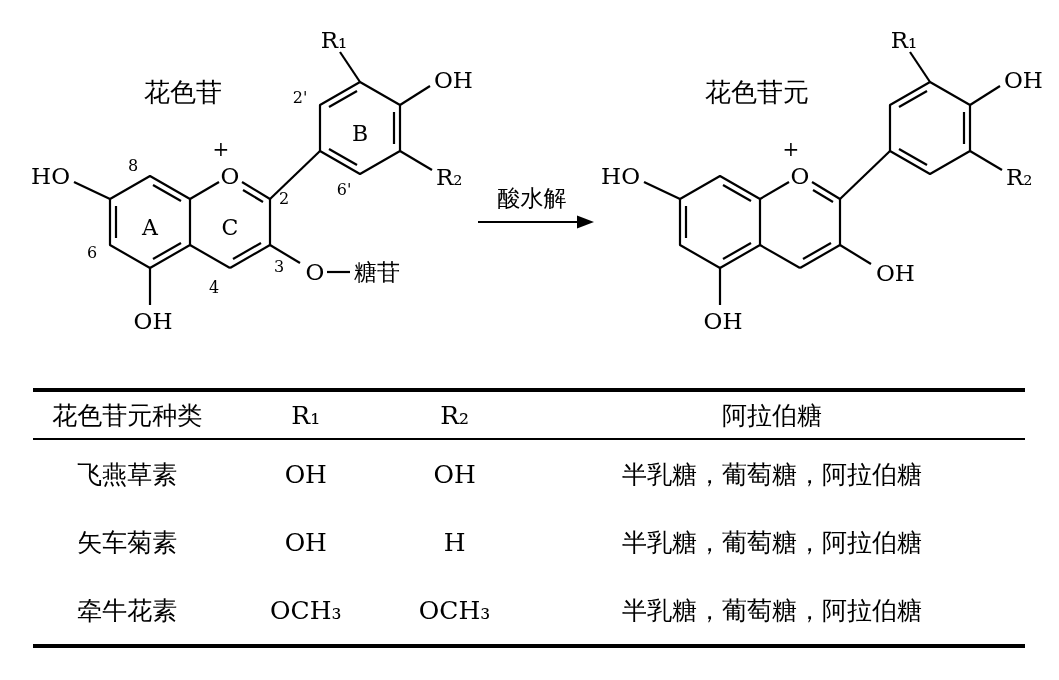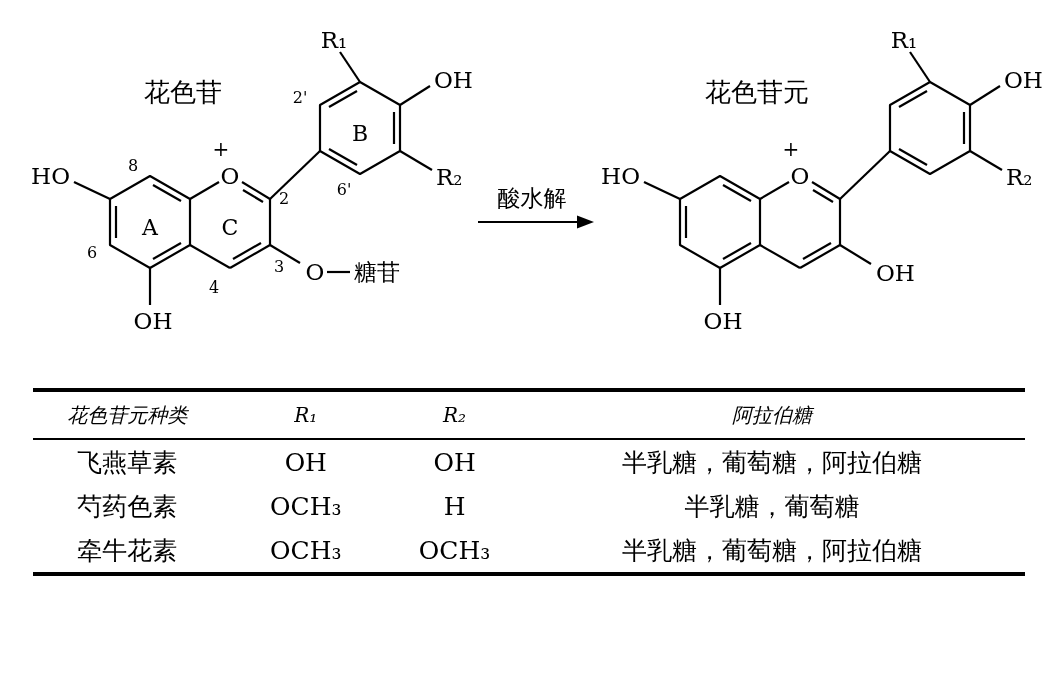--- a/index.html
+++ b/index.html
@@ -10,23 +10,23 @@
   .bond{stroke:#000;stroke-width:2.2;fill:none;stroke-linejoin:round;stroke-linecap:butt;}
   .atom{font-size:23px;}
   .num{font-size:16px;}
   .ringletter{font-size:22px;}
   .stitle{font-size:26px;}
   .plus{font-size:20px;}
   .cjk{font-size:23px;}
   .arrowlabel{font-size:23px;}
   .anthocyanin-table{position:absolute;left:33px;top:388px;width:992px;
         border-collapse:collapse;border-top:4px solid #000;border-bottom:4px solid #000;}
-  .anthocyanin-table th{font-weight:normal;font-size:20px;height:46px;text-align:center;
-        border-bottom:2px solid #000;padding:0 4px;font-style:italic;}
-  .anthocyanin-table td{font-size:25px;height:44px;text-align:center;padding:0 4px;}
+  .anthocyanin-table th{font-weight:normal;font-size:25px;height:46px;text-align:center;
+        border-bottom:2px solid #000;padding:0 4px;}
+  .anthocyanin-table td{font-size:25px;height:44px;text-align:center;padding:12px 4px;}
   .col1{width:19%;} .col2{width:17%;} .col3{width:13%;} .col4{width:51%;}
 </style>
 </head>
 <body>
 
 <div class="page">
 
   <svg width="1059" height="378" viewBox="0 0 1059 378">
 
     <g>
@@ -152,24 +152,24 @@
       </tr>
     </thead>
     <tbody>
       <tr>
         <td>飞燕草素</td>
         <td>OH</td>
         <td>OH</td>
         <td>半乳糖，葡萄糖，阿拉伯糖</td>
       </tr>
       <tr>
-        <td>芍药色素</td>
-        <td>OCH₃</td>
+        <td>矢车菊素</td>
+        <td>OH</td>
         <td>H</td>
-        <td>半乳糖，葡萄糖</td>
+        <td>半乳糖，葡萄糖，阿拉伯糖</td>
       </tr>
       <tr>
         <td>牵牛花素</td>
         <td>OCH₃</td>
         <td>OCH₃</td>
         <td>半乳糖，葡萄糖，阿拉伯糖</td>
       </tr>
     </tbody>
   </table>
 

